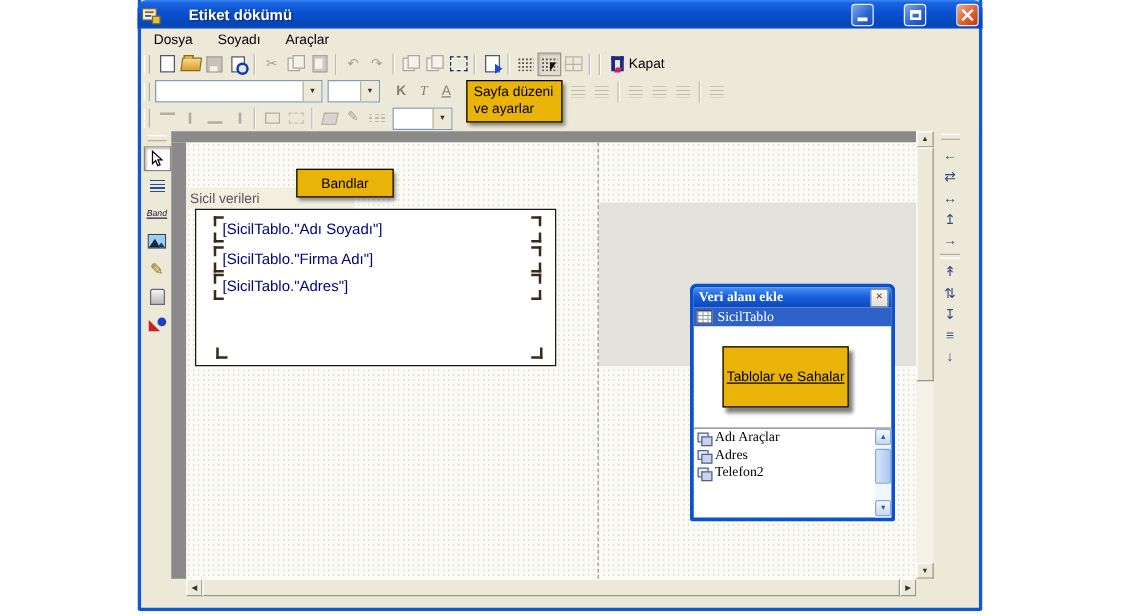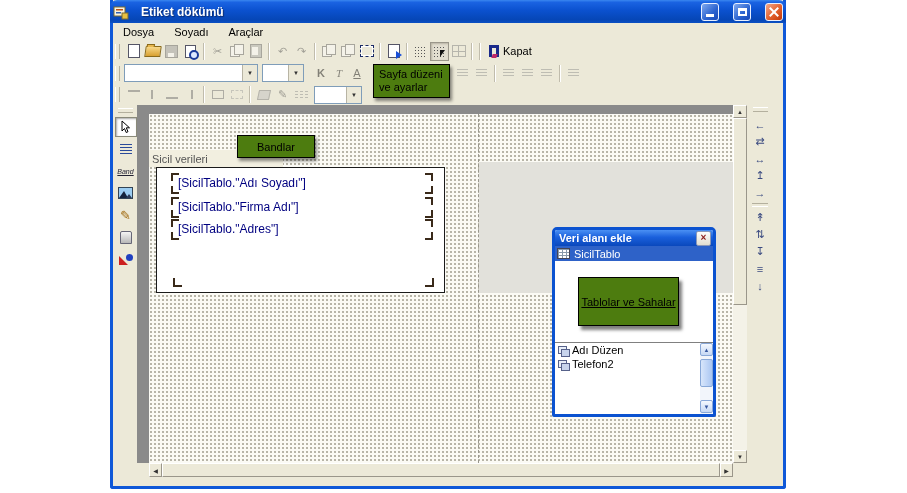--- a/index.html
+++ b/index.html
@@ -4,21 +4,21 @@
 <style>
   html,body{margin:0;padding:0;background:#fff;}
   .screen{position:relative;width:907px;height:493px;background:#fff;overflow:hidden;
           font-family:"Liberation Sans",sans-serif;font-size:11px;color:#000;}
   .abs{position:absolute;}
 
   
   .window-frame{left:110px;top:0;width:676px;height:489px;background:#ece9d8;
     border:3px solid #0f58d8;border-top:none;box-sizing:border-box;border-radius:0 0 3px 3px;}
   .titlebar{left:110px;top:0;width:676px;height:23px;box-sizing:border-box;
-    border-radius:7px 7px 0 0;display:flex;align-items:center;gap:12px;padding:0 3px;
+    border-radius:7px 7px 0 0;display:flex;align-items:center;gap:22px;padding:0 3px;
     background:linear-gradient(180deg,#3a87f0 0%,#1a63e2 10%,#0b51cf 45%,#0646b6 86%,#0a50c4 100%);}
   .title-text{color:#fff;font-weight:bold;font-size:12px;text-shadow:1px 1px 1px #0a2a6e;flex:1;}
   .cap-btn{width:18px;height:18px;border-radius:3px;border:1px solid #e8f0ff;box-sizing:border-box;
     display:flex;align-items:center;justify-content:center;margin-left:2px;}
   .cap-blue{background:linear-gradient(135deg,#7fa9ef 0%,#2a62cf 60%,#1a4ab8 100%);}
   .cap-red{background:linear-gradient(135deg,#f2a88c 0%,#e2602c 55%,#c43808 100%);}
   .g-min{width:8px;height:3px;background:#fff;margin-top:8px;}
   .g-max{width:9px;height:8px;border:2px solid #fff;border-top-width:3px;box-sizing:border-box;}
   .g-x{position:relative;width:10px;height:10px;}
   .g-x::before,.g-x::after{content:"";position:absolute;left:4px;top:-1px;width:2px;height:12px;background:#fff;}
@@ -106,21 +106,21 @@
   .sb-track{background:#f4f2e8;}
   .sb-thumb{background:#ece9d8;border:1px solid #fff;border-right-color:#9a968a;border-bottom-color:#9a968a;box-sizing:border-box;}
 
   
   .rtools{left:749px;top:107px;width:22px;display:flex;flex-direction:column;align-items:center;}
   .rtool{width:20px;height:17px;display:flex;align-items:center;justify-content:center;color:#3a4a80;font-size:11px;}
   .rsep{width:16px;height:2px;border-top:1px solid #b4b09e;border-bottom:1px solid #fff;margin:2px 0;}
 
   
   .palette{left:552px;top:227px;width:164px;height:190px;background:#fff;border:3px solid #0b52d0;
-    border-radius:5px 5px 2px 2px;box-sizing:border-box;z-index:20;}
+    border-radius:5px 5px 2px 2px;box-sizing:border-box;z-index:20;font-family:Liberation Serif, serif;}
   .pal-title{height:16px;display:flex;align-items:center;padding:0 2px 0 4px;border-radius:2px 2px 0 0;
     background:linear-gradient(180deg,#4a90f4 0%,#1a60dc 45%,#0a48bc 100%);color:#fff;font-weight:bold;}
   .pal-close{margin-left:auto;width:13px;height:13px;background:linear-gradient(#fdfdfb,#e2ded0);
     border:1px solid #8a98b8;border-radius:2px;color:#8a1a1a;font-weight:bold;font-size:10px;line-height:10px;
     display:flex;align-items:center;justify-content:center;}
   .pal-table-row{height:15px;background:#2e62c8;color:#fff;display:flex;align-items:center;gap:4px;padding:0 2px;}
   .i-table{width:13px;height:11px;background:#fff;border:1px solid #445;box-sizing:border-box;
     background-image:linear-gradient(#89a 1px,transparent 1px),linear-gradient(90deg,#89a 1px,transparent 1px);background-size:4px 3px;}
   .pal-list{position:absolute;left:0;right:0;bottom:0;height:71px;border-top:1px solid #808080;box-shadow:0 1px 0 #fff inset;}
   .pal-item{height:14px;display:flex;align-items:center;gap:4px;padding-left:3px;}
@@ -128,21 +128,21 @@
   .fld-ico::before{content:"";position:absolute;left:0;top:0;width:7px;height:6px;background:#e8eef8;border:1px solid #56618a;}
   .fld-ico::after{content:"";position:absolute;left:3px;top:3px;width:7px;height:6px;background:#c8d4ec;border:1px solid #56618a;}
   .xp-sb{position:absolute;right:0;top:0;width:13px;bottom:0;background:#f2f5fb;}
   .xp-btn{position:absolute;left:0;width:13px;height:13px;background:linear-gradient(180deg,#f4f8fe,#c6d8f4);
     border:1px solid #89a8d8;border-radius:2px;box-sizing:border-box;color:#3858a0;font-size:6px;
     display:flex;align-items:center;justify-content:center;}
   .xp-thumb{position:absolute;left:0;width:13px;background:linear-gradient(90deg,#d8e6fb,#aac6f2);
     border:1px solid #88a8d8;border-radius:2px;box-sizing:border-box;}
 
   
-  .tooltip{background:#4d7c0f;border:1px solid #000;box-shadow:2px 3px 3px rgba(0,0,0,.45);z-index:50;box-sizing:border-box;}
+  .tooltip{background:#eab308;border:1px solid #000;box-shadow:2px 3px 3px rgba(0,0,0,.45);z-index:50;box-sizing:border-box;}
   .tt-center{display:flex;align-items:center;justify-content:center;}
 </style>
 </head>
 <body>
 
 <div class="screen">
 
   <div class="abs window-frame"></div>
 
   <div class="abs titlebar">
@@ -437,21 +437,25 @@
           <span>×</span>
         </span>
     </div>
     <div class="pal-table-row">
       <span class="i-table"></span>
       <span>SicilTablo</span>
     </div>
     <div class="pal-list">
       <div class="pal-item">
         <span class="fld-ico"></span>
-        <span>Adı Düzen</span>
+        <span>Adı Araçlar</span>
+      </div>
+      <div class="pal-item">
+        <span class="fld-ico"></span>
+        <span>Adres</span>
       </div>
       <div class="pal-item">
         <span class="fld-ico"></span>
         <span>Telefon2</span>
       </div>
       <div class="xp-sb">
         <span class="xp-btn" style="top:0;">
             <span>▲</span>
           </span>
         <span class="xp-thumb" style="top:16px;height:28px;"></span>

